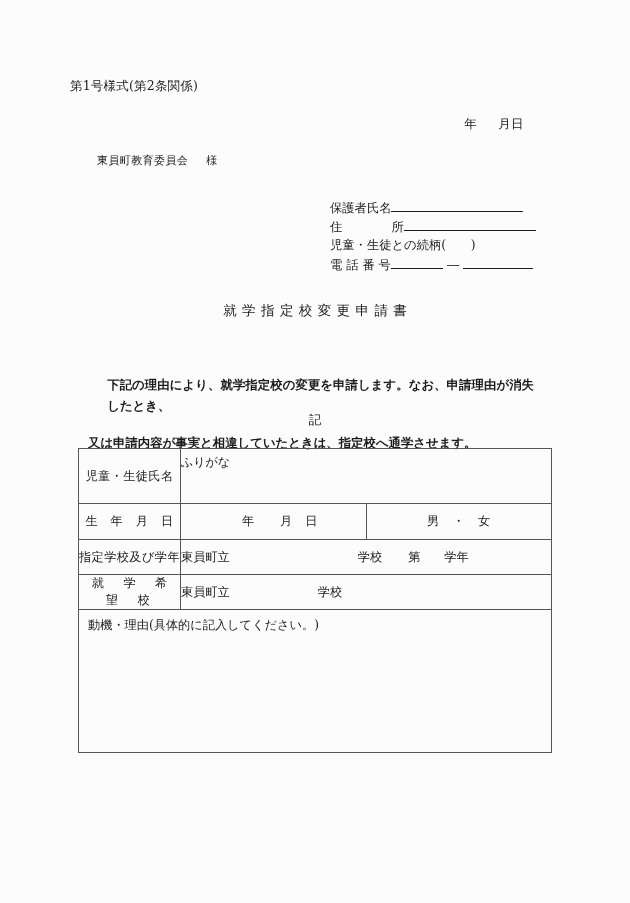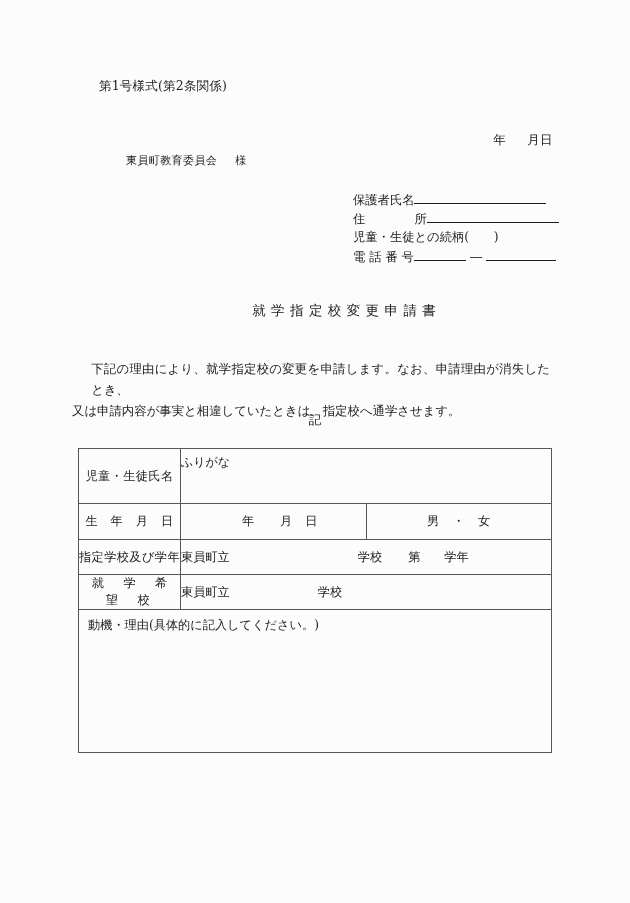--- a/index.html
+++ b/index.html
@@ -17,32 +17,32 @@
   }
   .page {
     position: relative;
     width: 630px;
     height: 903px;
     background: #fcfcfc;
   }
 
   
   .abs { position: absolute; }
-  .nowrap { white-space: nowrap; margin-left: 29px; }
+  .nowrap { white-space: nowrap; }
 
   .form-no {
     left: 70px;
     top: 78px;
     font-size: 12.5px;
     letter-spacing: 0.2px;
   }
 
   .date-line {
     left: 300px;
-    top: 132px;
+    top: 116px;
     width: 240px;
     font-size: 12.5px;
     text-align: right;
     letter-spacing: 0.4px;
     padding-right: 16px;
     box-sizing: border-box;
   }
   .date-line .g { display: inline-block; width: 34px; }
   .date-line .g.last { width: auto; }
 
@@ -50,24 +50,23 @@
     left: 97px;
     top: 153px;
     font-size: 11px;
     letter-spacing: 0.4px;
   }
   .addressee .sama { margin-left: 18px; }
 
   
   .guardian {
     left: 330px;
-    top: 190px;
+    top: 198px;
     font-size: 12.3px;
     line-height: 19px;
-    margin-left: 23px;
   }
   .guardian .row {
     display: flex;
     align-items: baseline;
     height: 19px;
   }
   .guardian .lbl {
     white-space: pre;
     flex: 0 0 auto;
   }
@@ -96,21 +95,21 @@
 
   
   .body-text {
     left: 72px;
     top: 358px;
     width: 478px;
     font-size: 12.4px;
     line-height: 21px;
     text-align: justify;
   }
-  .body-text p { margin: 0; }
+  .body-text p { margin: 16px; font-weight: bold; }
   .body-text .indent { padding-left: 1.55em; }
 
   
   .ki {
     left: 0;
     top: 412px;
     width: 630px;
     text-align: center;
     font-size: 12.5px;
   }

